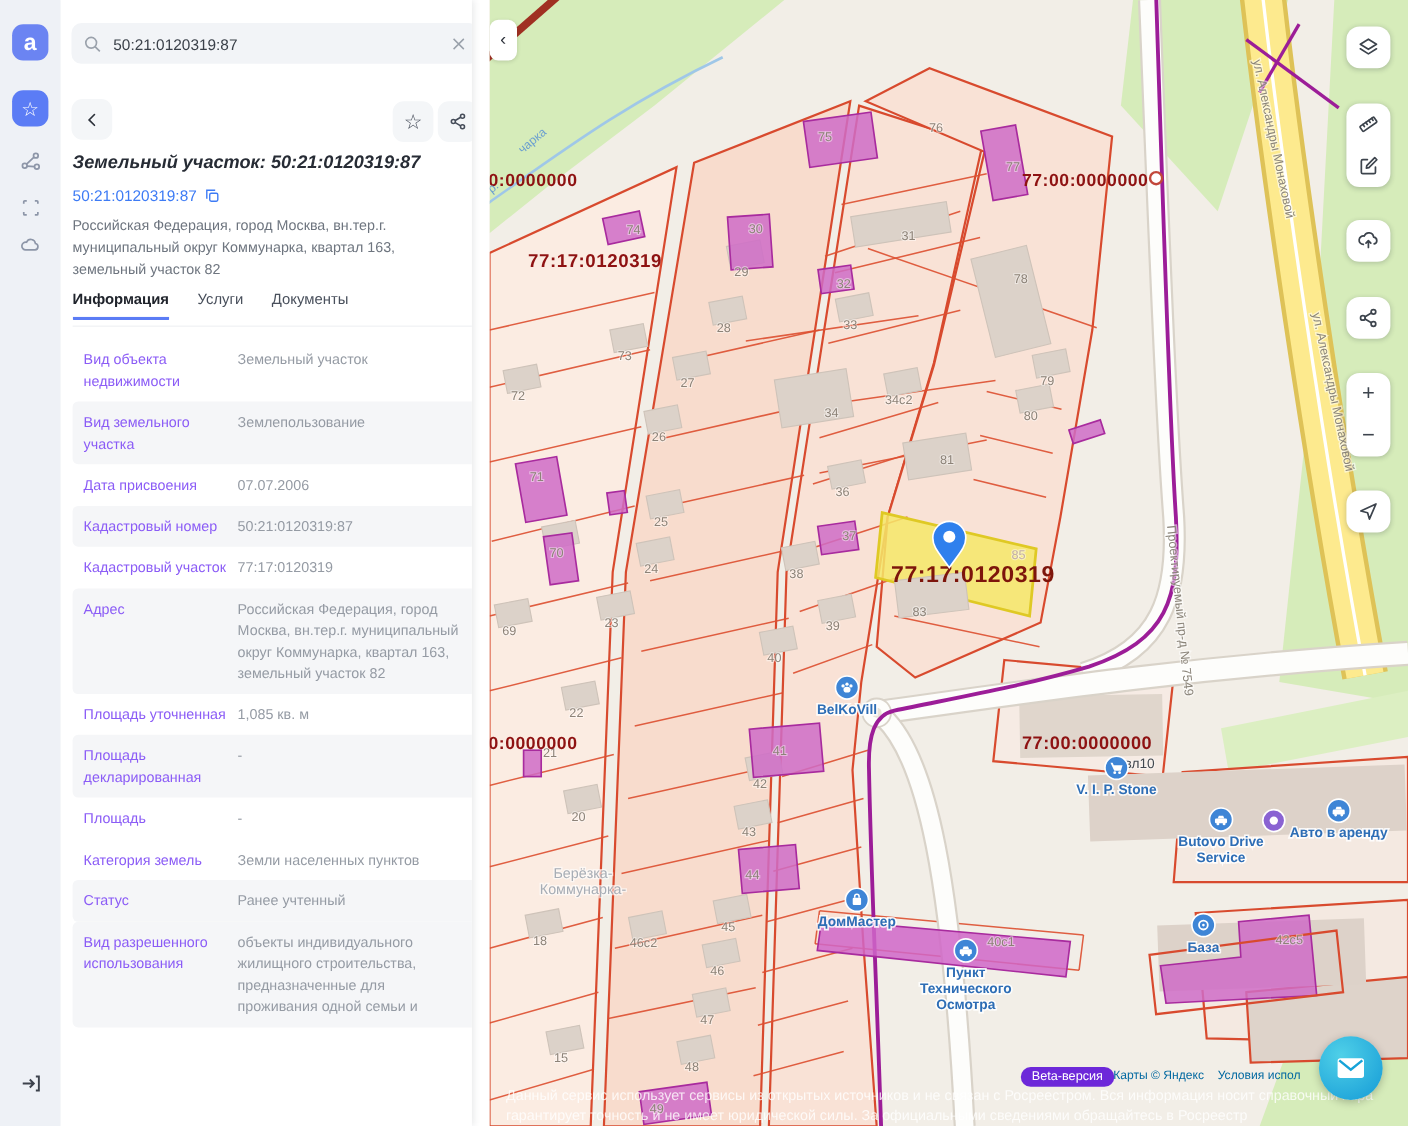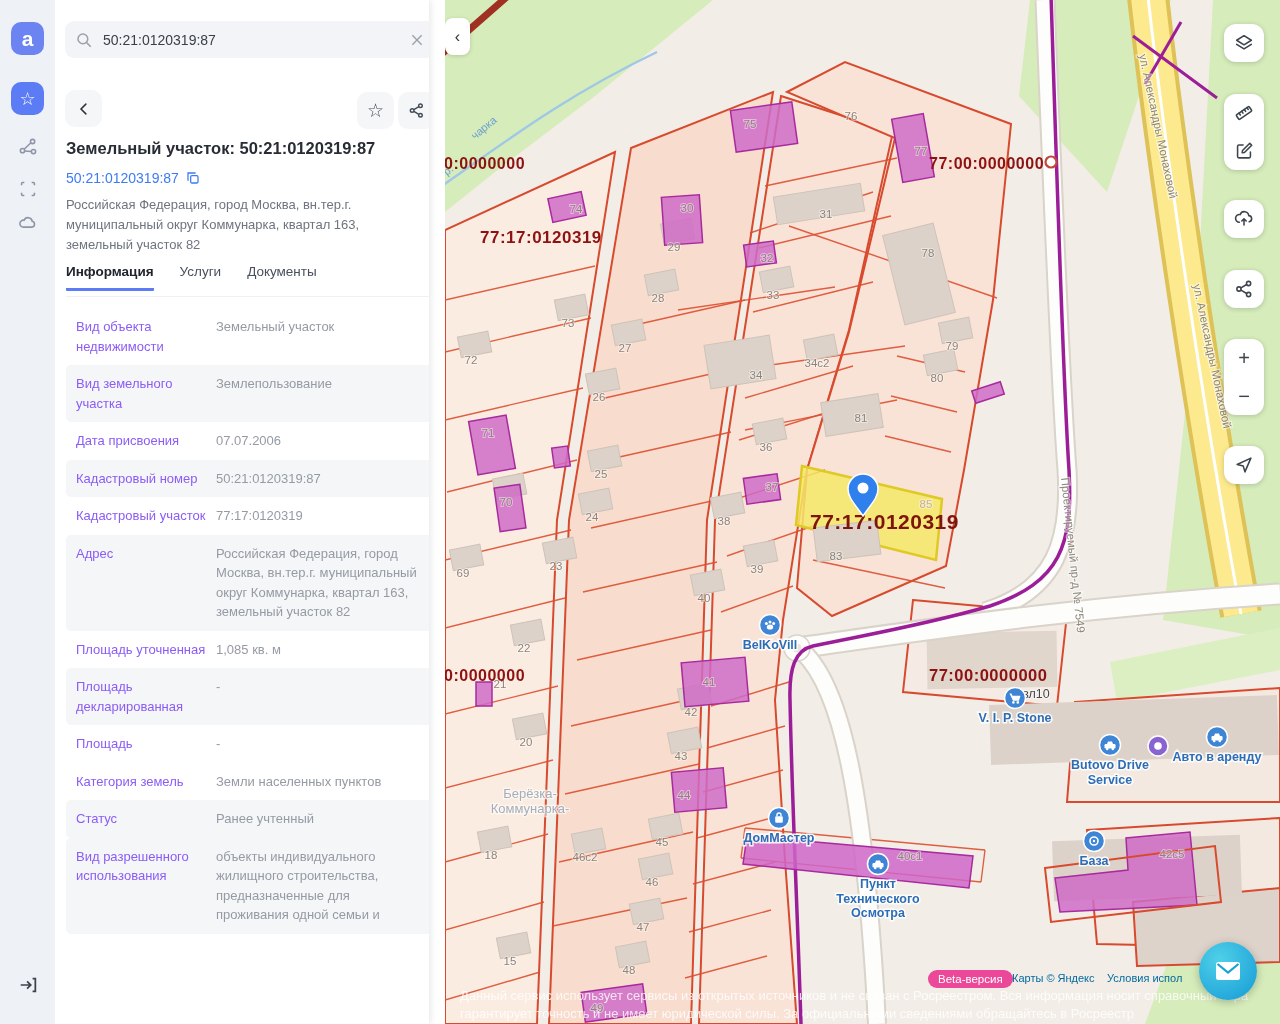--- a/index.html
+++ b/index.html
@@ -10,41 +10,41 @@
   .rail-btn.active{background:#5b7cf5;color:#fff;}
   .rail-btn .glyph{font-size:18px;line-height:1;}
   .rail-btn svg{stroke:#8d96a8;fill:none;stroke-width:1.7;}
   .rail-logo{position:absolute;left:11px;top:22px;width:33px;height:33px;border-radius:10px;background:#6b84f2;color:#fff;display:flex;align-items:center;justify-content:center;font-weight:700;font-size:21px;}
   
   .panel{position:absolute;left:55px;top:0;width:374px;height:1024px;background:#fff;z-index:20;overflow:hidden;box-shadow:2px 0 6px rgba(40,50,60,.10);}
   .searchbar{position:absolute;left:10px;top:21px;width:370px;height:37px;background:#f2f4f7;border-radius:9px;display:flex;align-items:center;padding:0 10px;box-sizing:border-box;}
   .searchbar input{border:none;background:transparent;outline:none;flex:1;font-size:14px;color:#3a4049;font-family:"Liberation Sans",sans-serif;margin-left:8px;}
   .actions{position:absolute;left:10px;top:90px;width:370px;height:38px;}
   .sq-btn{position:absolute;width:37px;height:37px;background:#f4f6f8;border-radius:10px;display:flex;align-items:center;justify-content:center;cursor:pointer;color:#454c59;}
-  .title{position:absolute;left:11px;top:139px;width:368px;font-size:16.5px;font-weight:700;color:#272c35;}
+  .title{position:absolute;left:11px;top:139px;width:368px;font-size:16.5px;font-weight:700;color:#272c35;font-style:italic;}
   .cadlink{position:absolute;left:11px;top:170px;display:flex;align-items:center;gap:6px;color:#3d7bf5;font-size:14px;cursor:pointer;}
   .address{position:absolute;left:11px;top:195px;width:360px;font-size:13px;line-height:1.55;color:#6e757f;}
   .tabs{position:absolute;left:11px;top:264px;display:flex;gap:26px;}
   .tab{font-size:13.5px;color:#49505c;padding-bottom:9px;cursor:pointer;}
   .tab.active{color:#20242c;font-weight:700;border-bottom:3px solid #5b7cf5;border-radius:1px;}
   .rows{position:absolute;left:11px;top:308px;width:368px;}
   .row{display:flex;padding:9px 10px;font-size:13px;line-height:1.5;border-radius:5px;}
   .row.shaded{background:#f5f6f8;}
   .row .lbl{width:130px;flex:none;color:#8b5cf6;padding-right:10px;}
   .row .val{flex:1;color:#959ba4;}
   
   .map{position:absolute;left:445px;top:0;width:835px;height:1024px;overflow:hidden;background:#f2eee7;cursor:grab;}
   .map svg text{font-family:"Liberation Sans",sans-serif;}
   .qlabel{font-family:"Liberation Serif",serif;font-weight:700;}
   .collapse-tab{position:absolute;left:0;top:18px;width:25px;height:37px;background:#fff;border-radius:8px;box-shadow:0 1px 4px rgba(0,0,0,.15);display:flex;align-items:center;justify-content:center;color:#2c313a;font-size:16px;cursor:pointer;z-index:5;}
   .ctrls{position:absolute;right:16px;top:0;width:40px;z-index:6;}
   .ctrl-group{position:absolute;right:0;background:#fff;border-radius:12px;box-shadow:0 1px 5px rgba(30,40,50,.22);overflow:hidden;}
   .ctrl-btn{width:40px;height:38px;display:flex;align-items:center;justify-content:center;cursor:pointer;color:#3d444d;font-size:20px;}
   .ctrl-btn svg{stroke:#3d444d;fill:none;stroke-width:1.7;stroke-linecap:round;stroke-linejoin:round;}
-  .attr-pill{position:absolute;background:#ec4899;color:#fff;font-size:11.5px;padding:3px 10px;border-radius:10px;z-index:5;}
+  .attr-pill{position:absolute;background:#6d28d9;color:#fff;font-size:11.5px;padding:3px 10px;border-radius:10px;z-index:5;}
   .attr-text{position:absolute;font-size:11px;color:#0369a1;z-index:5;white-space:nowrap;}
   .attr-link{cursor:pointer;}
   .disc{position:absolute;color:rgba(255,255,255,.8);font-size:13px;white-space:nowrap;z-index:4;}
   .chat-fab{position:absolute;width:58px;height:58px;border-radius:50%;background:radial-gradient(circle at 35% 30%,#4fd0e8,#149ad6);box-shadow:0 2px 8px rgba(0,0,0,.25);display:flex;align-items:center;justify-content:center;cursor:pointer;z-index:6;}
 </style>
 </head>
 <body>
 
 <div class="stage">
 

